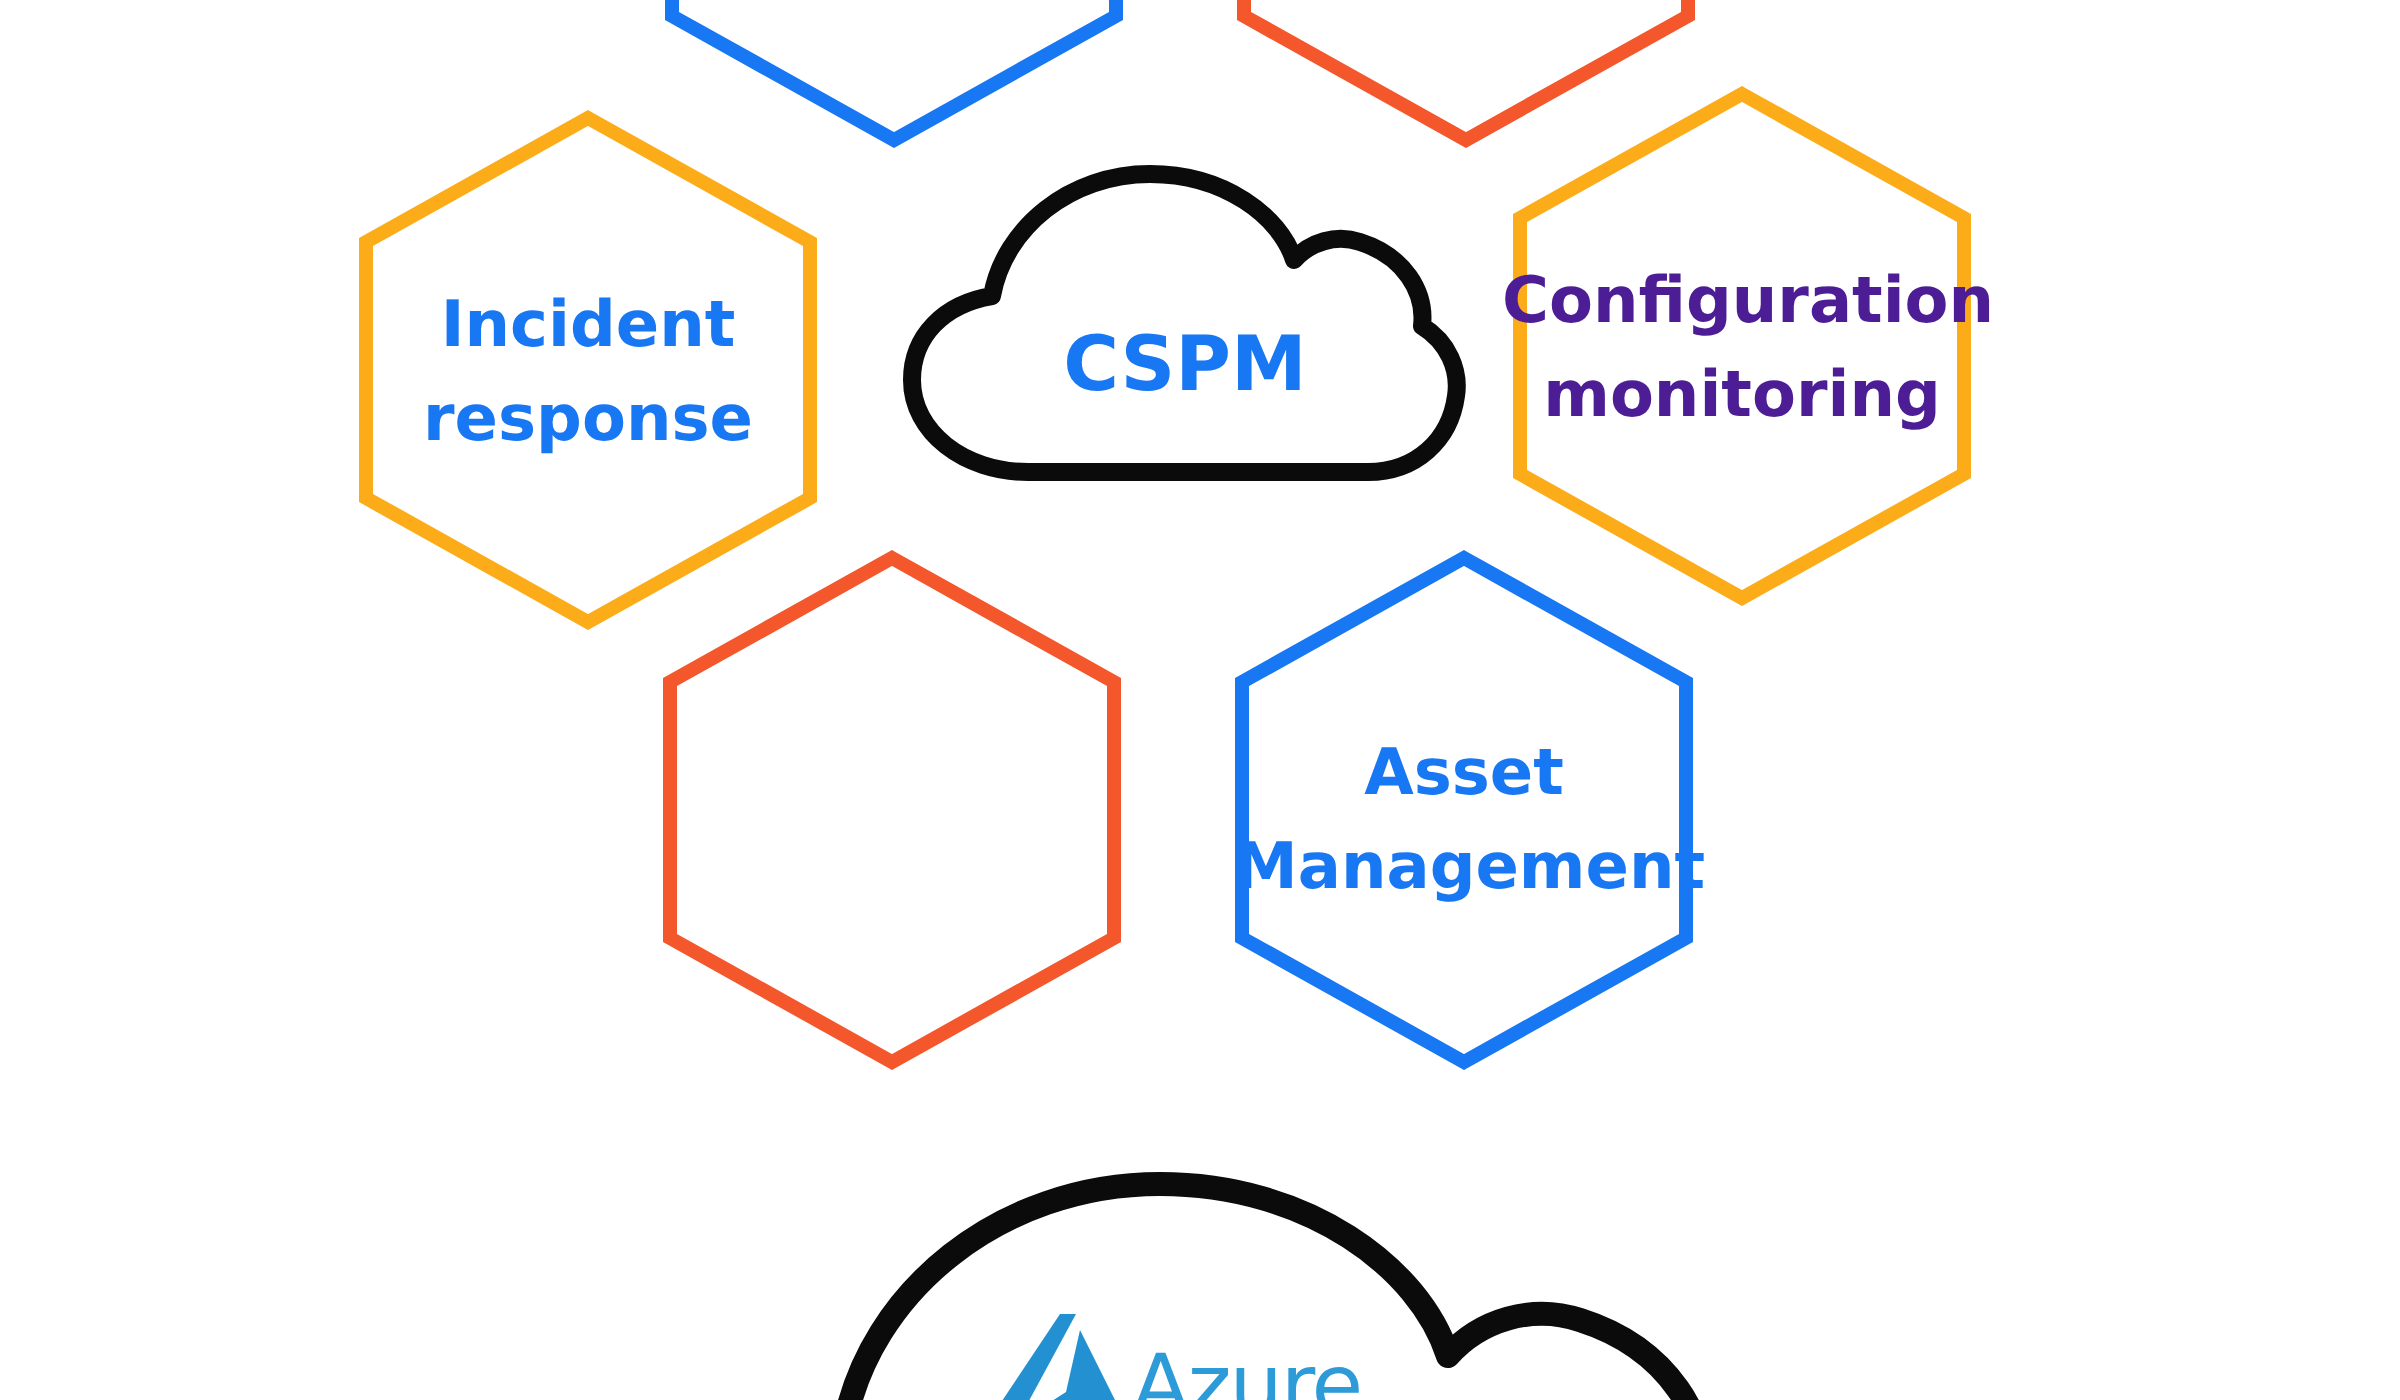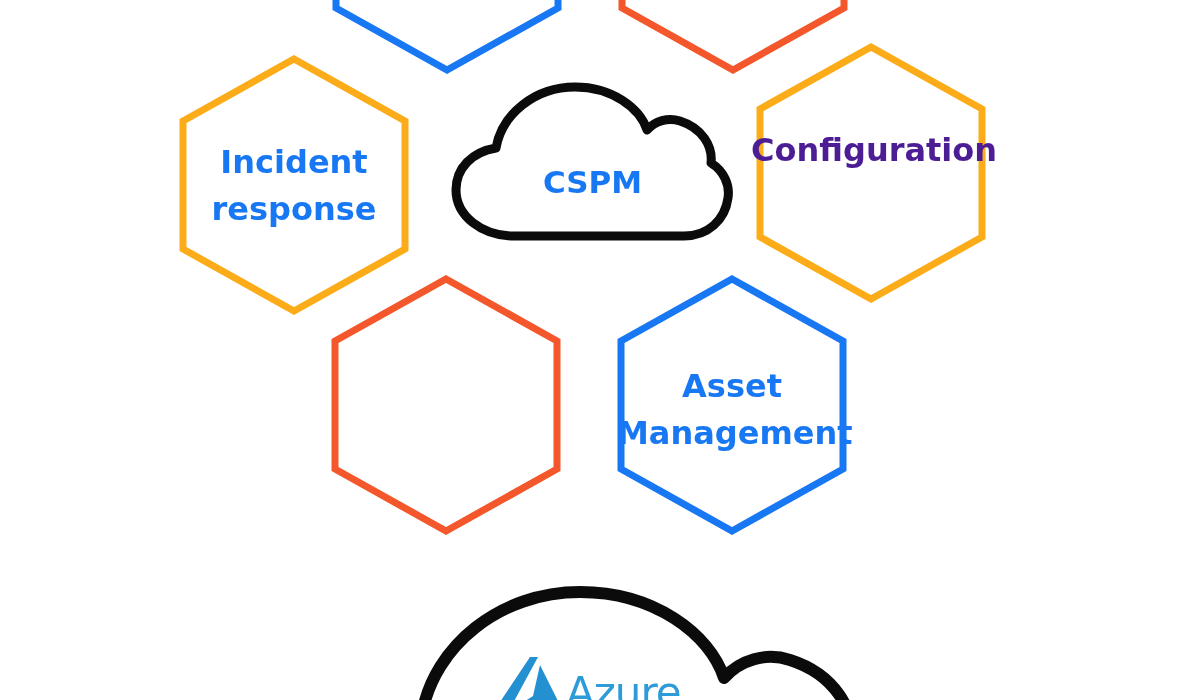--- a/index.html
+++ b/index.html
@@ -35,21 +35,21 @@
     position: absolute;
     display: block;
   }
   .cspm-label {
     position: absolute;
     left: 495px;
     top: 158px;
     width: 195px;
     text-align: center;
     font-weight: 700;
-    font-size: 31px;
+    font-size: 38px;
     line-height: 48px;
   }
   .azure-wordmark {
     position: absolute;
     left: 566px;
     top: 670px;
     font-size: 42px;
     font-weight: 400;
     line-height: 46px;
     letter-spacing: -1px;
@@ -80,20 +80,21 @@
   <div class="hex-label" style="left: 179px; top: 139px; color: rgb(24, 119, 242);">
     <span>Incident</span>
     <span>response</span>
   </div>
 
   <svg class="hex-svg" style="left:756px; top:43px;" viewBox="0 0 230 260">
     <polygon points="115,4 226,66 226,194 115,256 4,194 4,66" fill="none" stroke-width="7" stroke="#FBAC18"></polygon>
   </svg>
   <div class="hex-label" style="left: 751px; top: 127px; width: 240px; color: #4c1d95;">
     <span>Configuration</span>
+    <span>monitoring</span>
   </div>
 
   <svg class="hex-svg" style="left:331px; top:275px;" viewBox="0 0 230 260">
     <polygon points="115,4 226,66 226,194 115,256 4,194 4,66" fill="none" stroke-width="7" stroke="#F4572B"></polygon>
   </svg>
   <div class="hex-label" style="left: 331px; top: 366px; color: rgb(24, 119, 242);">
   </div>
 
   <svg class="hex-svg" style="left:617px; top:275px;" viewBox="0 0 230 260">
     <polygon points="115,4 226,66 226,194 115,256 4,194 4,66" fill="none" stroke-width="7" stroke="#1877F2"></polygon>

